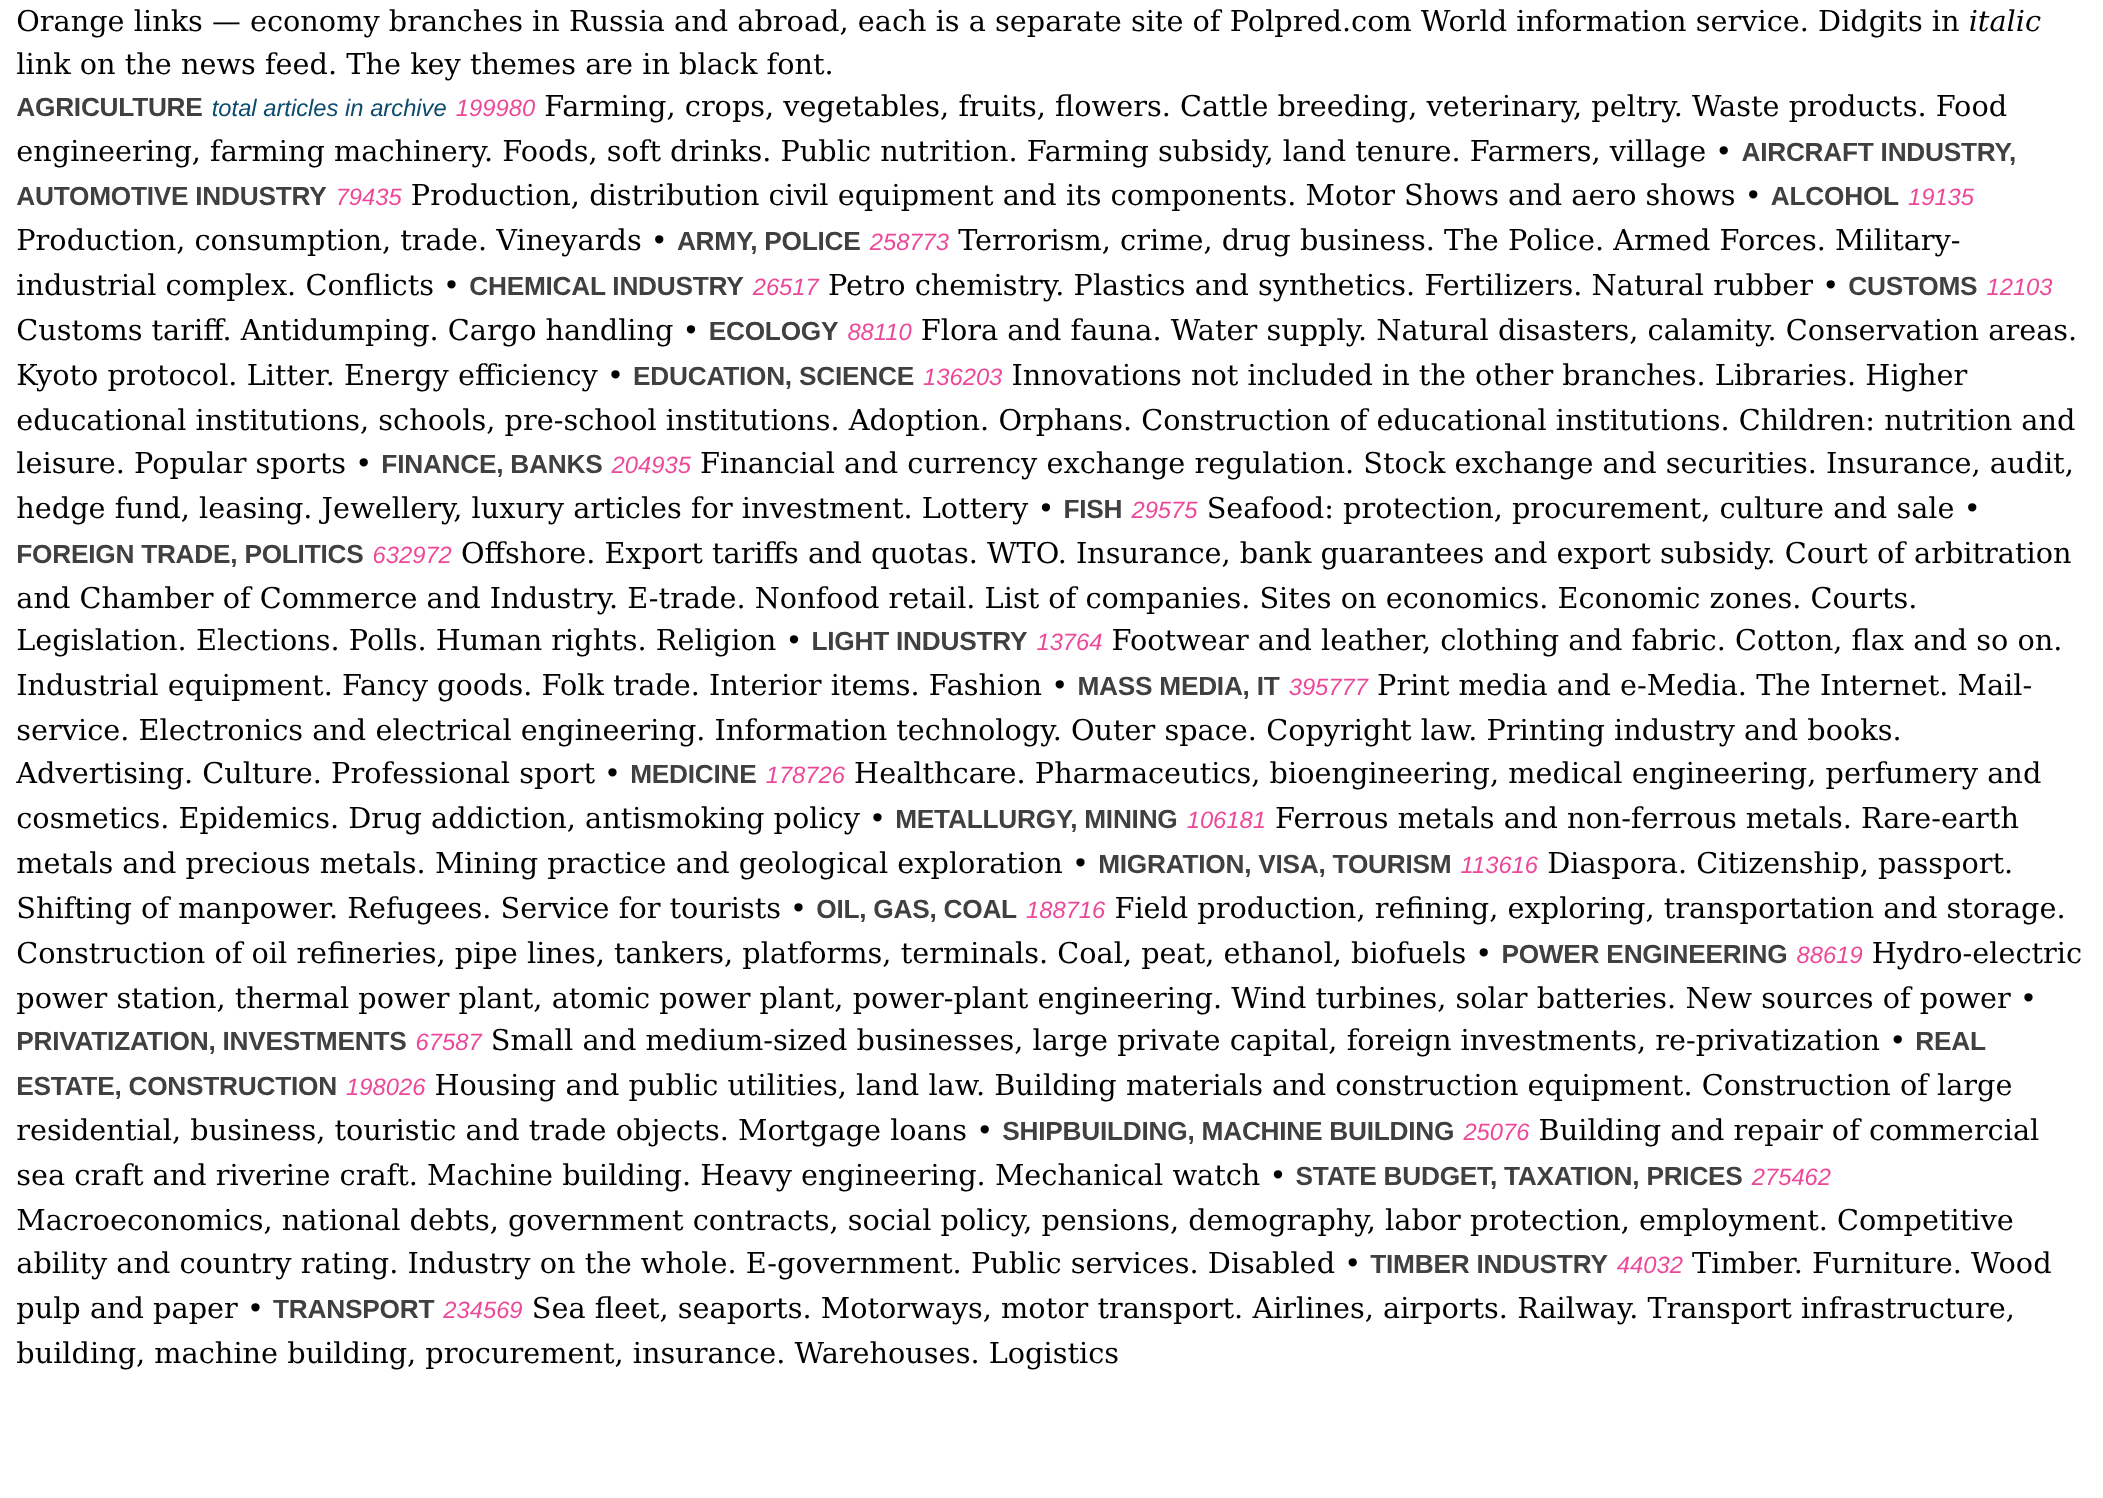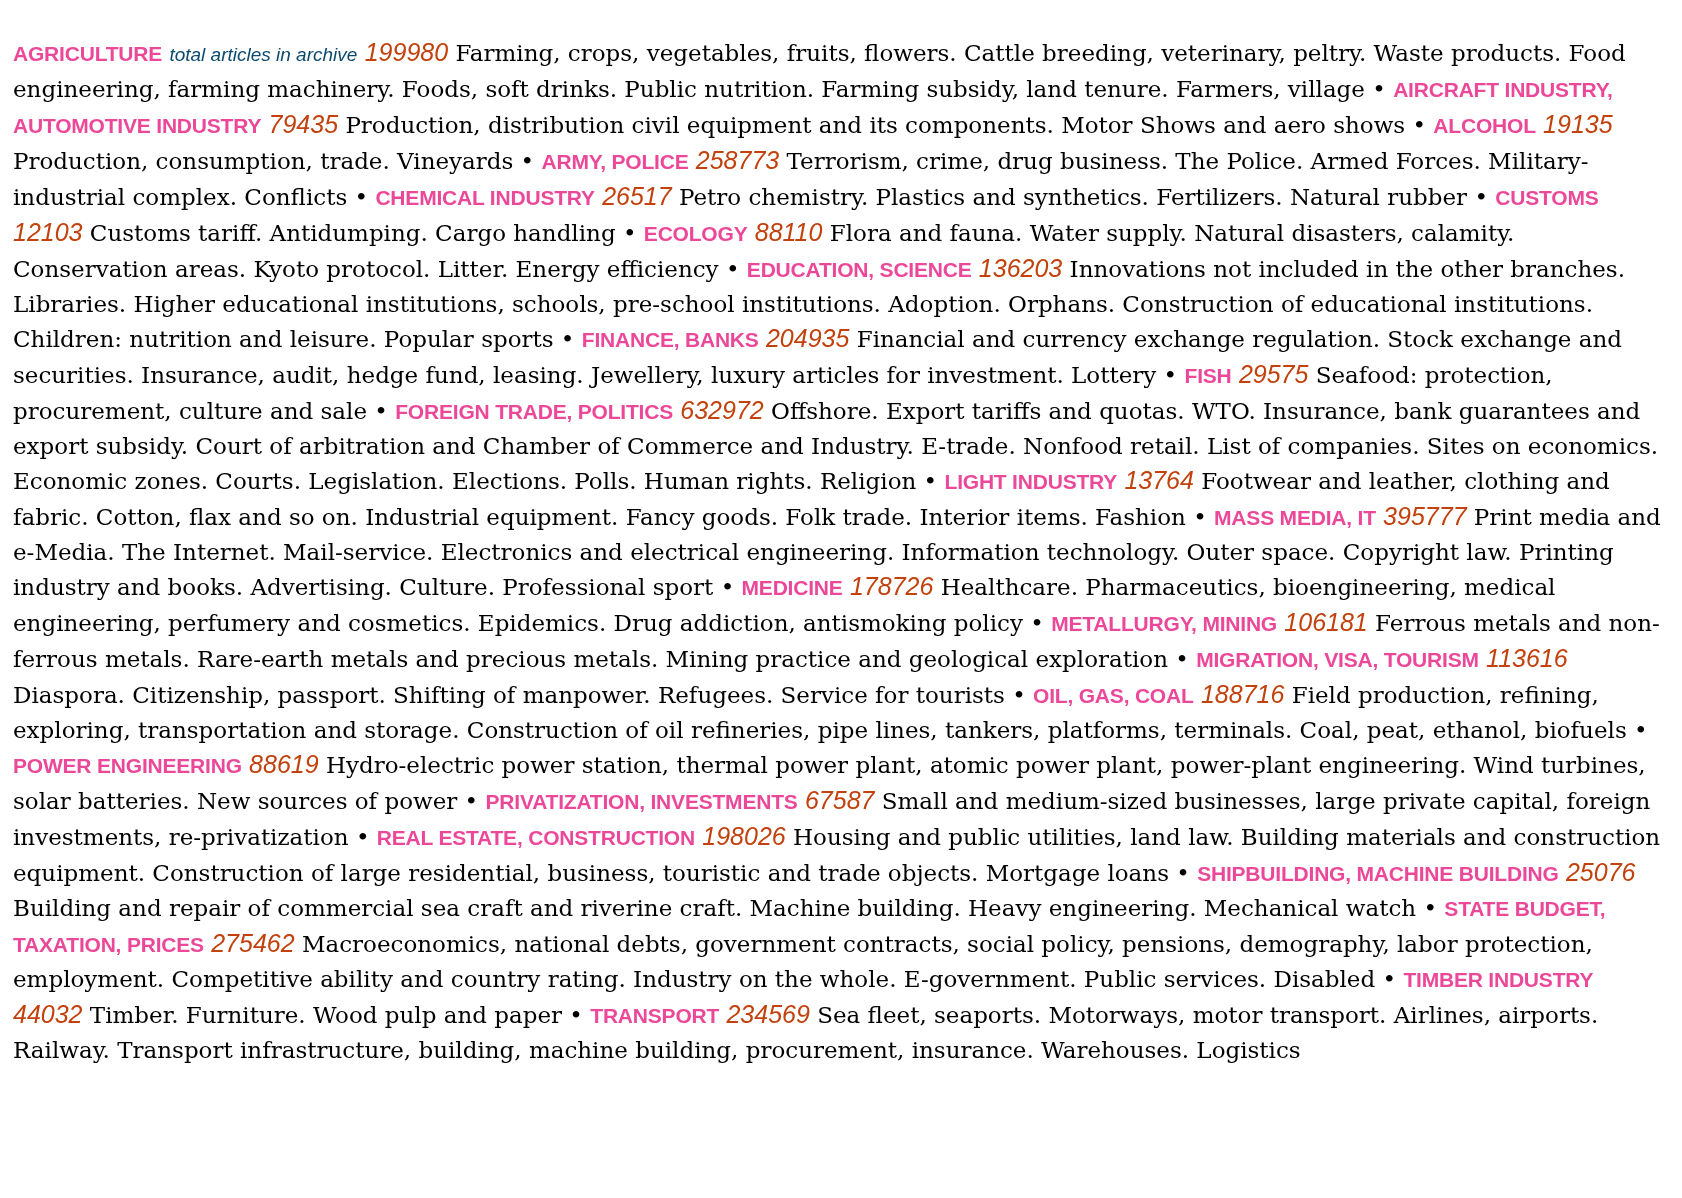--- a/index.html
+++ b/index.html
@@ -11,41 +11,42 @@
     font-size: 23px;
     line-height: 34px;
     color: #000000;
     text-rendering: optimizeLegibility;
   }
   .intro-italic { font-style: italic; }
   .branch-link {
     font-family: "Liberation Sans", sans-serif;
     font-weight: 700;
     font-size: 21px;
-    color: #ec4899;
+    color: #404040;
     text-decoration: none;
     letter-spacing: -0.2px;
     cursor: pointer;
     white-space: normal;
   }
   .archive-note {
     font-family: "Liberation Sans", sans-serif;
     font-style: italic;
     font-size: 19px;
     color: #0c4a6e;
   }
   .count-link {
     font-family: "Liberation Sans", sans-serif;
     font-style: italic;
-    font-size: 25px;
-    color: #c2410c;
+    font-size: 19px;
+    color: #ec4899;
     text-decoration: none;
     cursor: pointer;
   }
   .separator { color: #000000; }
 </style>
 </head>
 <body>
 
 <div class="page">
+  <span><span>Orange links — economy branches in Russia and abroad, each is a separate site of Polpred.com World information service. Didgits in </span><span class="intro-italic">italic</span><span> link on the news feed. The key themes are in black font.</span></span>
   <br>
   <span id="branches-inline"><a class="branch-link">AGRICULTURE</a> <span class="archive-note">total articles in archive</span> <a class="count-link">199980</a> <span>Farming, crops, vegetables, fruits, flowers. Cattle breeding, veterinary, peltry. Waste products. Food engineering, farming machinery. Foods, soft drinks. Public nutrition. Farming subsidy, land tenure. Farmers, village</span><span class="separator"> • </span><a class="branch-link">AIRCRAFT INDUSTRY, AUTOMOTIVE INDUSTRY</a> <a class="count-link">79435</a> <span>Production, distribution civil equipment and its components. Motor Shows and aero shows</span><span class="separator"> • </span><a class="branch-link">ALCOHOL</a> <a class="count-link">19135</a> <span>Production, consumption, trade. Vineyards</span><span class="separator"> • </span><a class="branch-link">ARMY, POLICE</a> <a class="count-link">258773</a> <span>Terrorism, crime, drug business. The Police. Armed Forces. Military-industrial complex. Conflicts</span><span class="separator"> • </span><a class="branch-link">CHEMICAL INDUSTRY</a> <a class="count-link">26517</a> <span>Petro chemistry. Plastics and synthetics. Fertilizers. Natural rubber</span><span class="separator"> • </span><a class="branch-link">CUSTOMS</a> <a class="count-link">12103</a> <span>Customs tariff. Antidumping. Cargo handling</span><span class="separator"> • </span><a class="branch-link">ECOLOGY</a> <a class="count-link">88110</a> <span>Flora and fauna. Water supply. Natural disasters, calamity. Conservation areas. Kyoto protocol. Litter. Energy efficiency</span><span class="separator"> • </span><a class="branch-link">EDUCATION, SCIENCE</a> <a class="count-link">136203</a> <span>Innovations not included in the other branches. Libraries. Higher educational institutions, schools, pre-school institutions. Adoption. Orphans. Construction of educational institutions. Children: nutrition and leisure. Popular sports</span><span class="separator"> • </span><a class="branch-link">FINANCE, BANKS</a> <a class="count-link">204935</a> <span>Financial and currency exchange regulation. Stock exchange and securities. Insurance, audit, hedge fund, leasing. Jewellery, luxury articles for investment. Lottery</span><span class="separator"> • </span><a class="branch-link">FISH</a> <a class="count-link">29575</a> <span>Seafood: protection, procurement, culture and sale</span><span class="separator"> • </span><a class="branch-link">FOREIGN TRADE, POLITICS</a> <a class="count-link">632972</a> <span>Offshore. Export tariffs and quotas. WTO. Insurance, bank guarantees and export subsidy. Court of arbitration and Chamber of Commerce and Industry. E-trade. Nonfood retail. List of companies. Sites on economics. Economic zones. Courts. Legislation. Elections. Polls. Human rights. Religion</span><span class="separator"> • </span><a class="branch-link">LIGHT INDUSTRY</a> <a class="count-link">13764</a> <span>Footwear and leather, clothing and fabric. Cotton, flax and so on. Industrial equipment. Fancy goods. Folk trade. Interior items. Fashion</span><span class="separator"> • </span><a class="branch-link">MASS MEDIA, IT</a> <a class="count-link">395777</a> <span>Print media and e-Media. The Internet. Mail-service. Electronics and electrical engineering. Information technology. Outer space. Copyright law. Printing industry and books. Advertising. Culture. Professional sport</span><span class="separator"> • </span><a class="branch-link">MEDICINE</a> <a class="count-link">178726</a> <span>Healthcare. Pharmaceutics, bioengineering, medical engineering, perfumery and cosmetics. Epidemics. Drug addiction, antismoking policy</span><span class="separator"> • </span><a class="branch-link">METALLURGY, MINING</a> <a class="count-link">106181</a> <span>Ferrous metals and non-ferrous metals. Rare-earth metals and precious metals. Mining practice and geological exploration</span><span class="separator"> • </span><a class="branch-link">MIGRATION, VISA, TOURISM</a> <a class="count-link">113616</a> <span>Diaspora. Citizenship, passport. Shifting of manpower. Refugees. Service for tourists</span><span class="separator"> • </span><a class="branch-link">OIL, GAS, COAL</a> <a class="count-link">188716</a> <span>Field production, refining, exploring, transportation and storage. Construction of oil refineries, pipe lines, tankers, platforms, terminals. Coal, peat, ethanol, biofuels</span><span class="separator"> • </span><a class="branch-link">POWER ENGINEERING</a> <a class="count-link">88619</a> <span>Hydro-electric power station, thermal power plant, atomic power plant, power-plant engineering. Wind turbines, solar batteries. New sources of power</span><span class="separator"> • </span><a class="branch-link">PRIVATIZATION, INVESTMENTS</a> <a class="count-link">67587</a> <span>Small and medium-sized businesses, large private capital, foreign investments, re-privatization</span><span class="separator"> • </span><a class="branch-link">REAL ESTATE, CONSTRUCTION</a> <a class="count-link">198026</a> <span>Housing and public utilities, land law. Building materials and construction equipment. Construction of large residential, business, touristic and trade objects. Mortgage loans</span><span class="separator"> • </span><a class="branch-link">SHIPBUILDING, MACHINE BUILDING</a> <a class="count-link">25076</a> <span>Building and repair of commercial sea craft and riverine craft. Machine building. Heavy engineering. Mechanical watch</span><span class="separator"> • </span><a class="branch-link">STATE BUDGET, TAXATION, PRICES</a> <a class="count-link">275462</a> <span>Macroeconomics, national debts, government contracts, social policy, pensions, demography, labor protection, employment. Competitive ability and country rating. Industry on the whole. E-government. Public services. Disabled</span><span class="separator"> • </span><a class="branch-link">TIMBER INDUSTRY</a> <a class="count-link">44032</a> <span>Timber. Furniture. Wood pulp and paper</span><span class="separator"> • </span><a class="branch-link">TRANSPORT</a> <a class="count-link">234569</a> <span>Sea fleet, seaports. Motorways, motor transport. Airlines, airports. Railway. Transport infrastructure, building, machine building, procurement, insurance. Warehouses. Logistics</span></span>
 </div>
 
 </body></html>

